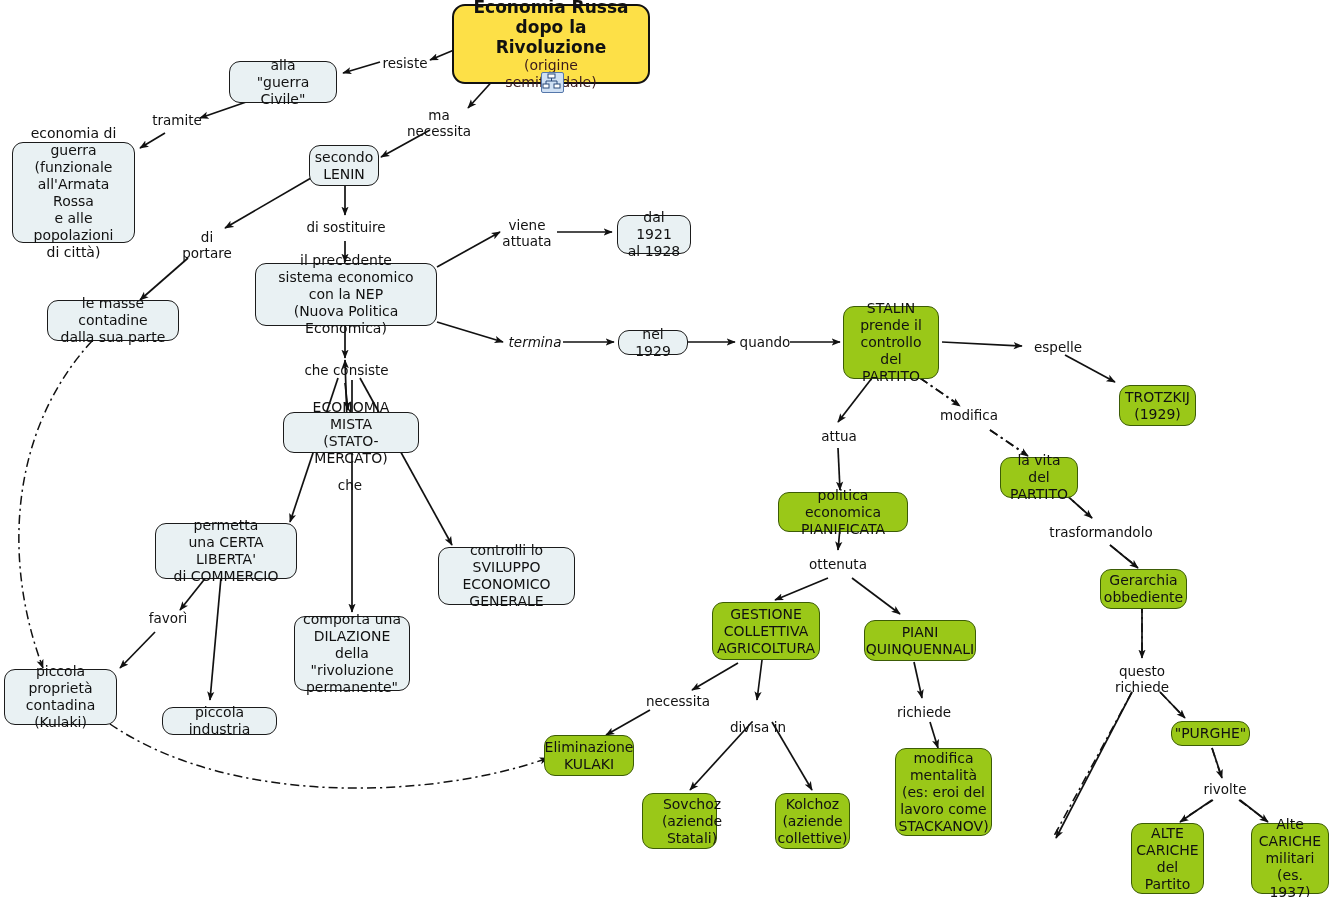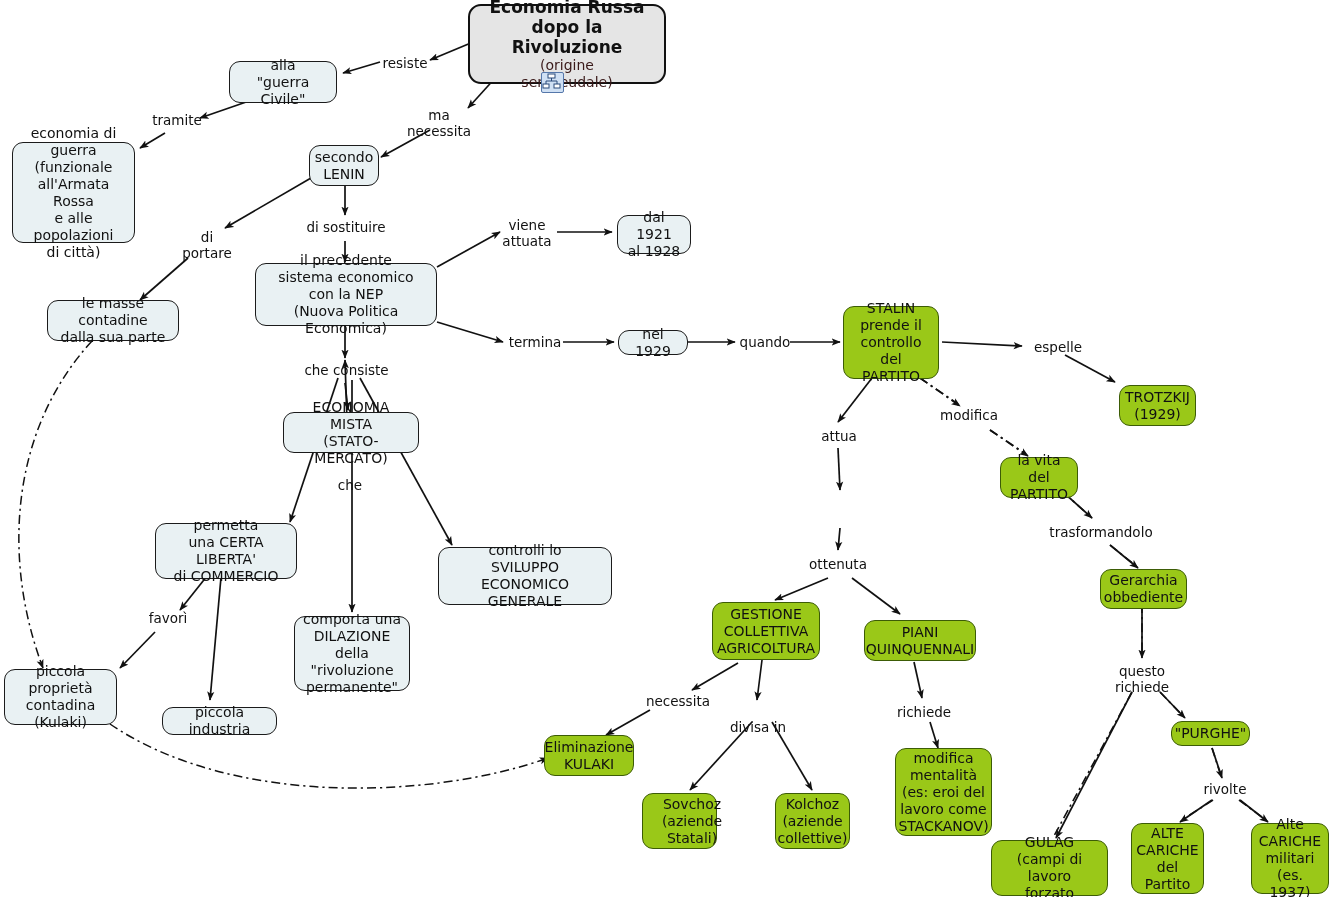--- a/index.html
+++ b/index.html
@@ -16,21 +16,21 @@
     color:#111111;
     font-size:14px;
     line-height:17px;
     padding:3px 6px;
     white-space:pre-line;
     z-index:3;
   }
   .node.blue{background:#e9f1f3;}
   .node.green{background:#9ac818;border-color:#3c5c06;border-width:1.6px;}
   .node.red{
-    background:#e5e5e5;border:2.2px solid #111111;border-radius:13px;margin-left:16px;
+    background:#fde047;border:2.2px solid #111111;border-radius:13px;
   }
   .node.red .t1{font-weight:bold;font-size:17px;line-height:20px;color:#111111;}
   .node.red .t2{font-size:14px;line-height:17px;color:#3a1a1a;}
   .node.red .inner{display:flex;flex-direction:column;align-items:center;justify-content:center;}
   .label{
     position:absolute;
     color:#111111;
     font-size:13.5px;
     line-height:16px;
     text-align:center;
@@ -191,21 +191,21 @@
 
   <div class="node blue" style="left:618px;top:330px;width:70px;height:25px;">nel 1929</div>
 
   <div class="node blue" style="left:283px;top:412px;width:136px;height:41px;">ECONOMIA MISTA
 (STATO-MERCATO)</div>
 
   <div class="node blue" style="left:155px;top:523px;width:142px;height:56px;">permetta
 una CERTA LIBERTA'
 di COMMERCIO</div>
 
-  <div class="node blue" style="left:438px;top:547px;width:174px;height:58px;">controlli lo
+  <div class="node blue" style="left:438px;top:547px;width:137px;height:58px;">controlli lo
 SVILUPPO ECONOMICO
 GENERALE</div>
 
   <div class="node blue" style="left:294px;top:616px;width:116px;height:75px;">comporta una
 DILAZIONE della
 "rivoluzione
 permanente"</div>
 
   <div class="node blue" style="left:4px;top:669px;width:113px;height:56px;">piccola proprietà
 contadina
@@ -232,24 +232,23 @@
   <div class="node green" style="left:1131px;top:823px;width:73px;height:71px;">ALTE
 CARICHE
 del
 Partito</div>
 
   <div class="node green" style="left:1251px;top:823px;width:78px;height:71px;">Alte
 CARICHE
 militari
 (es. 1937)</div>
 
-  <div class="node green" style="left:991px;top:840px;width:117px;height:56px;">GULAG
-(campi di lavoro
-forzato</div>
-
+
+  <div class="node green" style="left:778px;top:492px;width:130px;height:40px;">politica economica
+PIANIFICATA</div>
 
   <div class="node green" style="left:712px;top:602px;width:108px;height:58px;">GESTIONE
 COLLETTIVA
 AGRICOLTURA</div>
 
   <div class="node green" style="left:858px;top:620px;width:112px;height:41px;margin-left:6px;">PIANI
 QUINQUENNALI</div>
 
   <div class="node green" style="left:544px;top:735px;width:90px;height:41px;">Eliminazione
 KULAKI</div>
@@ -270,21 +269,21 @@
 
   <div class="label" style="left:375px;top:55px;width:60px;">resiste</div>
   <div class="label" style="left:147px;top:112px;width:60px;">tramite</div>
   <div class="label" style="left:404px;top:107px;width:70px;">ma
 necessita</div>
   <div class="label" style="left:181px;top:229px;width:52px;">di
 portare</div>
   <div class="label" style="left:298px;top:219px;width:96px;">di sostituire</div>
   <div class="label" style="left:495px;top:217px;width:64px;">viene
 attuata</div>
-  <div class="label" style="left:504px;top:334px;width:62px;">termina</div>
+  <div class="label" style="left:504px;top:334px;width:62px;font-style:italic;">termina</div>
   <div class="label" style="left:299px;top:362px;width:95px;">che consiste</div>
   <div class="label" style="left:330px;top:477px;width:40px;">che</div>
   <div class="label" style="left:139px;top:610px;width:58px;">favorì</div>
   <div class="label" style="left:736px;top:334px;width:58px;">quando</div>
   <div class="label" style="left:1030px;top:339px;width:56px;">espelle</div>
   <div class="label" style="left:936px;top:407px;width:66px;">modifica</div>
   <div class="label" style="left:815px;top:428px;width:48px;">attua</div>
   <div class="label" style="left:1044px;top:524px;width:114px;">trasformandolo</div>
   <div class="label" style="left:805px;top:556px;width:66px;">ottenuta</div>
   <div class="label" style="left:1106px;top:663px;width:72px;">questo

